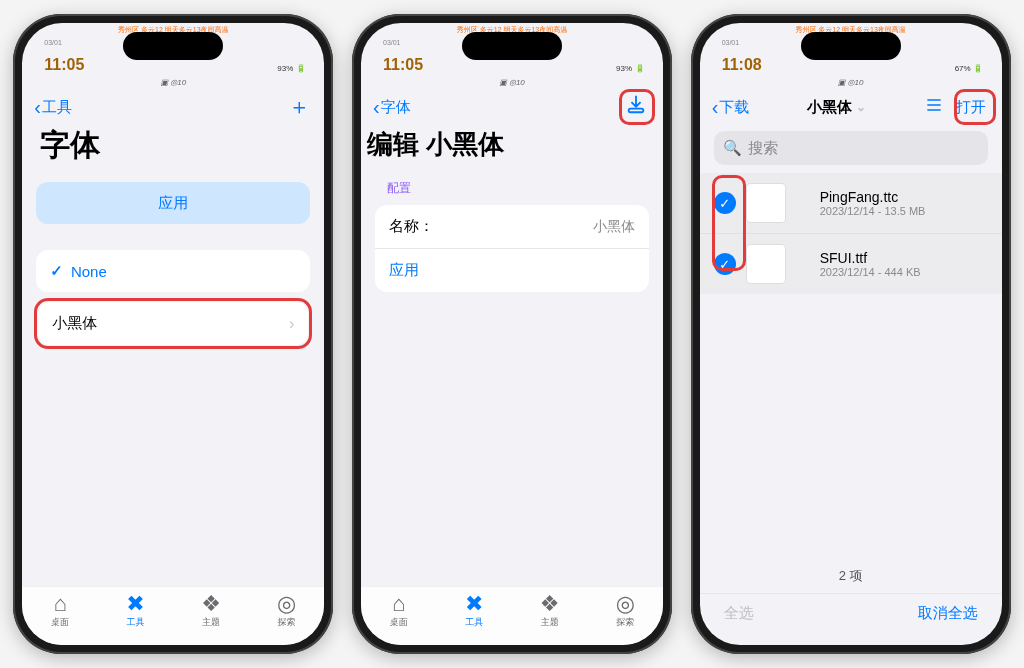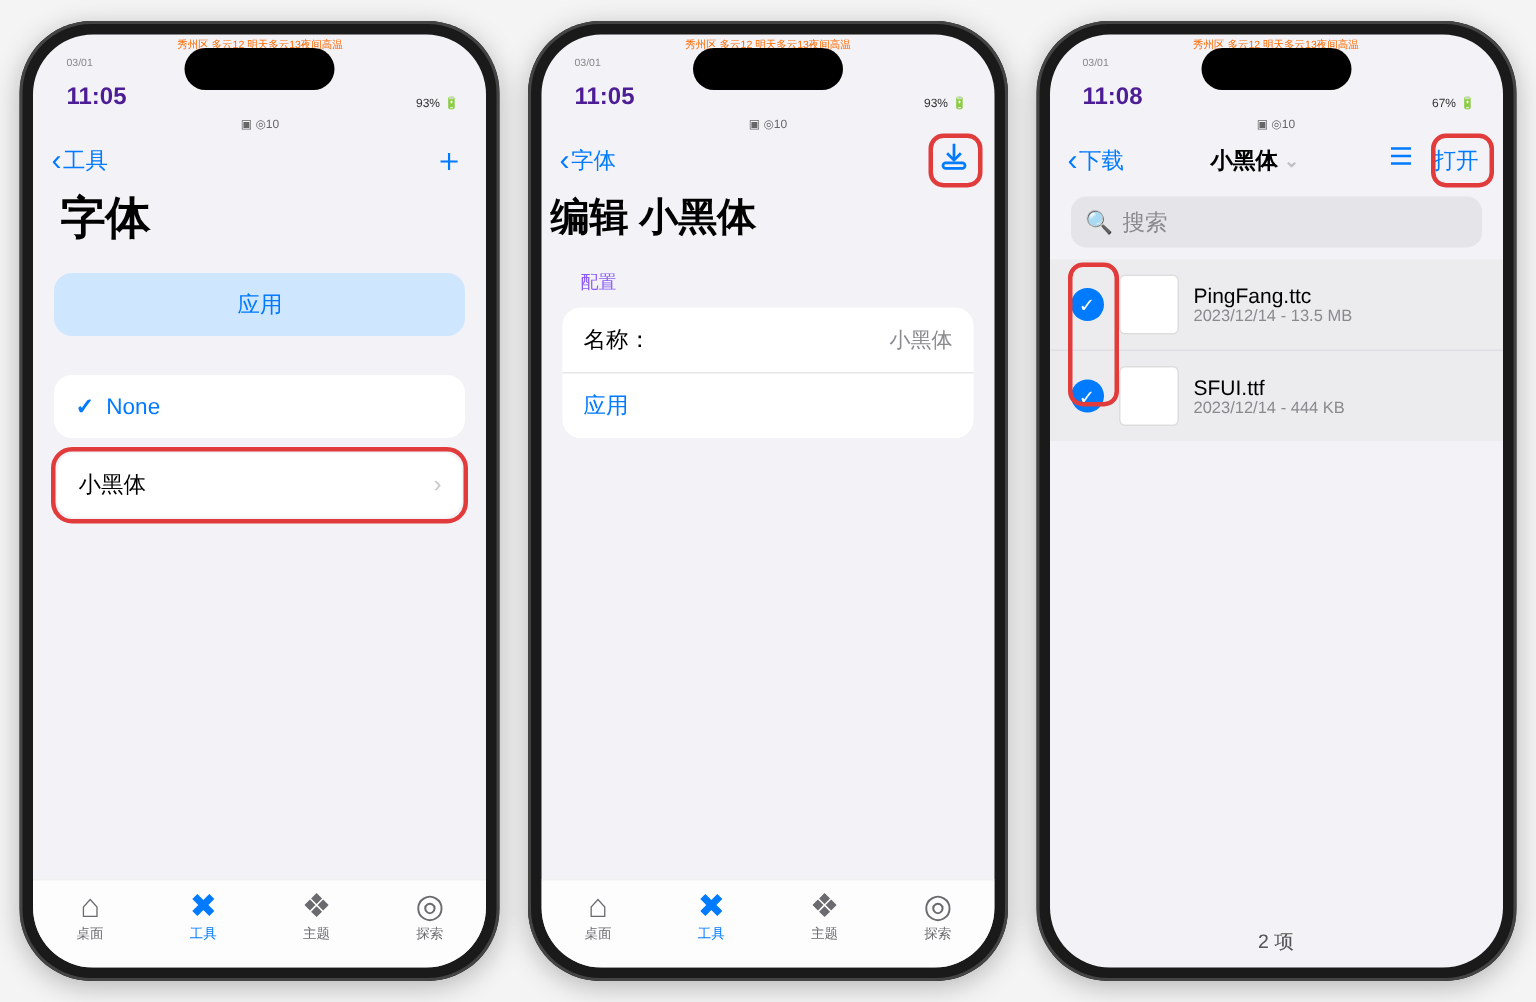--- a/index.html
+++ b/index.html
@@ -61,21 +61,21 @@
   .status-right {
     display:flex; align-items:center; gap:3px; font-size:8px; color:#333;
   }
   .status-icons { display:flex; gap:2px; align-items:center;}
   .weather-strip {
     position:absolute; top:2px; left:50%; transform:translateX(-50%);
     font-size:7px; color:#ff6a00; white-space:nowrap;
   }
   .sub-status {
     font-size:8px; color:#666; text-align:center; padding:1px 0 2px 0;
-    display:flex; justify-content:center; gap:8px; align-items:center;
+    display:flex; justify-content:center; gap:8px; align-items:center;font-style:italic;
   }
 
   
   .navbar {
     display:flex; align-items:center; justify-content:space-between;
     padding:4px 12px; height:36px;
   }
   .nav-left { display:flex; align-items:center; color:#007aff; font-size:15px; cursor:pointer;}
   .nav-left .chev { font-size:20px; font-weight:400; margin-right:1px; line-height:1;}
   .nav-action { color:#007aff; font-size:22px; cursor:pointer; width:26px; text-align:center;}
@@ -142,33 +142,33 @@
     display:flex; align-items:center; gap:10px; padding:10px 14px;
     background:#ececef; border-top:1px solid #e0e0e4;
   }
   .file-check {
     width:22px; height:22px; border-radius:11px; background:#007aff;
     display:flex; align-items:center; justify-content:center; color:#fff; font-size:13px;
   }
   .file-thumb {
     width:40px; height:40px; background:#fff; border:1px solid #ddd; border-radius:4px;
   }
-  .file-meta { display:flex; flex-direction:column;}
+  .file-meta { display:flex; flex-direction:column;margin-left:24px;}
   .file-name { font-size:14px; font-weight:500;}
   .file-sub  { font-size:11px; color:#8a8a8e;}
   .count-label { text-align:center; font-size:13px; color:#555; margin-top:auto; padding-bottom:8px;}
   .bottom-bar {
     display:flex; justify-content:space-between; padding:10px 24px 22px;
     border-top:1px solid rgba(0,0,0,0.05); font-size:15px;
   }
   .select-all { color:#c0c0c4; }
   .deselect  { color:#007aff; cursor:pointer;}
 
   .red-box-abs { position:absolute; border:3px solid #e23b3b; border-radius:10px; }
-  .pink-time { color:#4c1d95;margin-top:11px; }
+  .pink-time { color:#a16207;margin-top:11px; }
 </style>
 </head>
 <body>
 
 <div class="phone">
   <div class="notch"></div>
   <div class="screen">
     <div class="status-bar">
       <div class="weather-strip">秀州区 多云12 明天多云13夜间高温</div>
       <div class="status-left">
@@ -365,14 +365,18 @@
       <div class="file-check">✓</div>
       <div class="file-thumb"></div>
       <div class="file-meta">
         <span class="file-name">SFUI.ttf</span>
         <span class="file-sub">2023/12/14 - 444 KB</span>
       </div>
     </div>
 
     <div class="count-label">2 项</div>
 
+    <div class="bottom-bar">
+      <span class="select-all">全选</span>
+      <span class="deselect">取消全选</span>
+    </div>
   </div>
 </div>
 
 </body></html>

